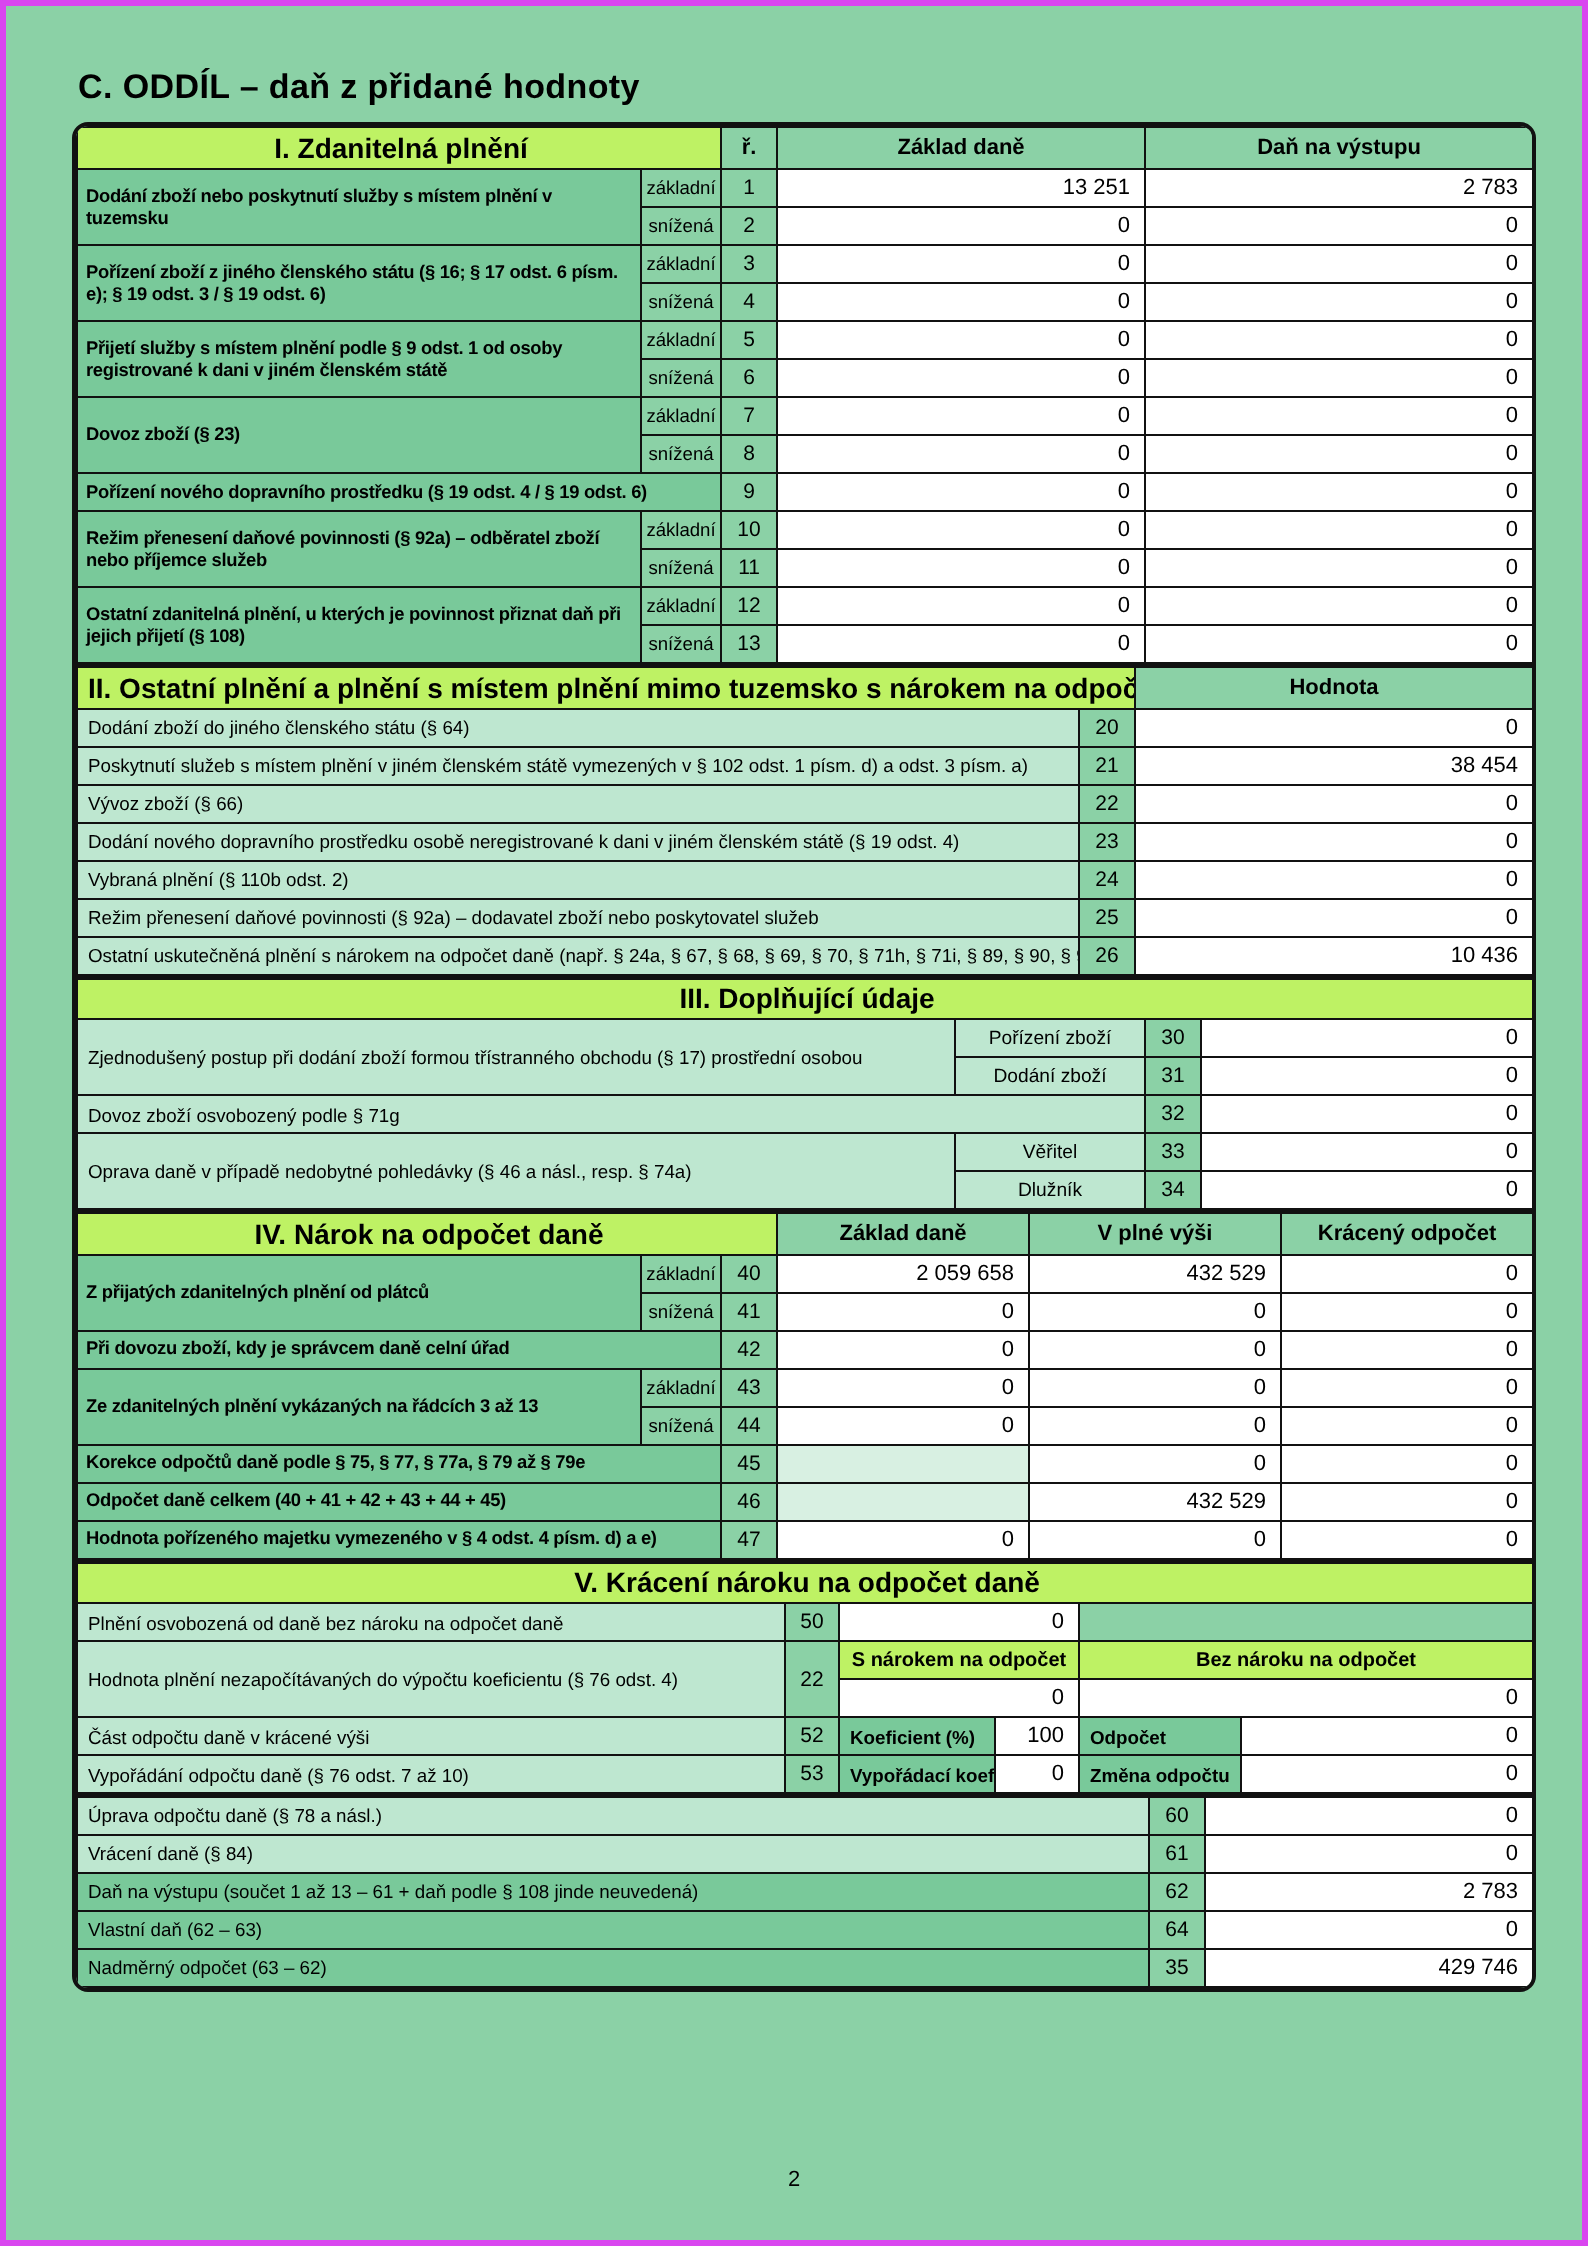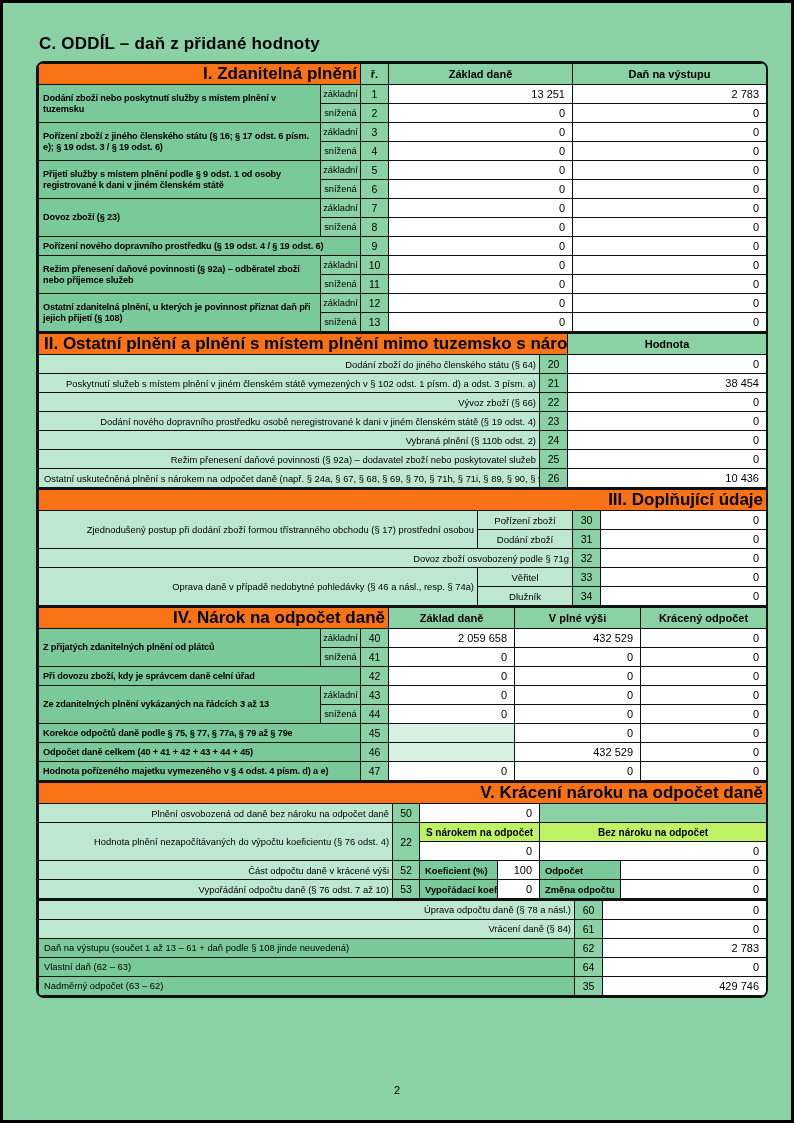--- a/index.html
+++ b/index.html
@@ -1,32 +1,32 @@
 <!DOCTYPE html>
 <html><head>
 <meta charset="utf-8">
 <style>
   html,body{margin:0;padding:0;}
   body{font-family:"Liberation Sans", sans-serif; background:#555;}
   .page{position:relative; width:794px; height:1123px; background:#8bd1a6;
-        border:3px solid #000000; box-sizing:border-box; overflow:hidden;}
+        border:3px solid #d946ef; box-sizing:border-box; overflow:hidden;}
   .title{margin:31px 0 7px 36px; font-size:17px; font-weight:bold; color:#000; letter-spacing:.2px;}
   .tablewrap{width:728px; margin-left:33px; border:2px solid #111; border-radius:8px;
              overflow:hidden; background:#8bd1a6;}
   table.sec{width:100%; border-collapse:collapse; table-layout:fixed;}
   table.sec + table.sec{border-top:2px solid #111;}
   td{border:1px solid #111; height:19px; padding:0 3px; color:#000; overflow:hidden;
      font-size:10px; box-sizing:border-box;}
   tr.hdr td{height:21px;}
-  .sect{background:#f97316; font-weight:bold; font-size:17px; padding-left:5px; text-align:right; white-space:nowrap;}
+  .sect{background:#bef264; font-weight:bold; font-size:14px; padding-left:5px; text-align:center; white-space:nowrap;}
   .ch{background:#8bd1a6; font-weight:bold; font-size:11px; text-align:center; white-space:nowrap;}
   .lab{background:#79c99a; font-weight:bold; font-size:9.2px; letter-spacing:-.15px;
        line-height:1.18; text-align:left; padding:1px 4px;margin-left:26px;}
   .lab.tight{white-space:nowrap;}
-  .lab2{background:#bee7d0; font-size:9.4px; white-space:nowrap; padding-left:5px; text-align:right;}
+  .lab2{background:#bee7d0; font-size:9.4px; white-space:nowrap; padding-left:5px; text-align:left;}
   .labm{background:#79c99a; font-size:9.4px; white-space:nowrap; padding-left:5px; text-align:left;}
   .rate{background:#8bd1a6; font-size:9.3px; text-align:center; white-space:nowrap; padding:0 1px;}
   .num{background:#8bd1a6; font-size:10.5px; text-align:center;}
   .sub{background:#bee7d0; font-size:9.6px; text-align:center; white-space:nowrap;}
   .vh{background:#bef264; font-weight:bold; font-size:10px; text-align:center; white-space:nowrap;}
   .klab{background:#79c99a; font-weight:bold; font-size:9.4px; text-align:left; white-space:nowrap; padding-left:5px;}
   .val{background:#fff; font-size:11px; text-align:right; padding-right:7px; white-space:nowrap;}
   .pale{background:#d8f0e2;}
   .blank{background:#8bd1a6;}
   .pagenum{position:absolute; bottom:24px; left:0; width:100%; text-align:center; font-size:11px; color:#000;}

